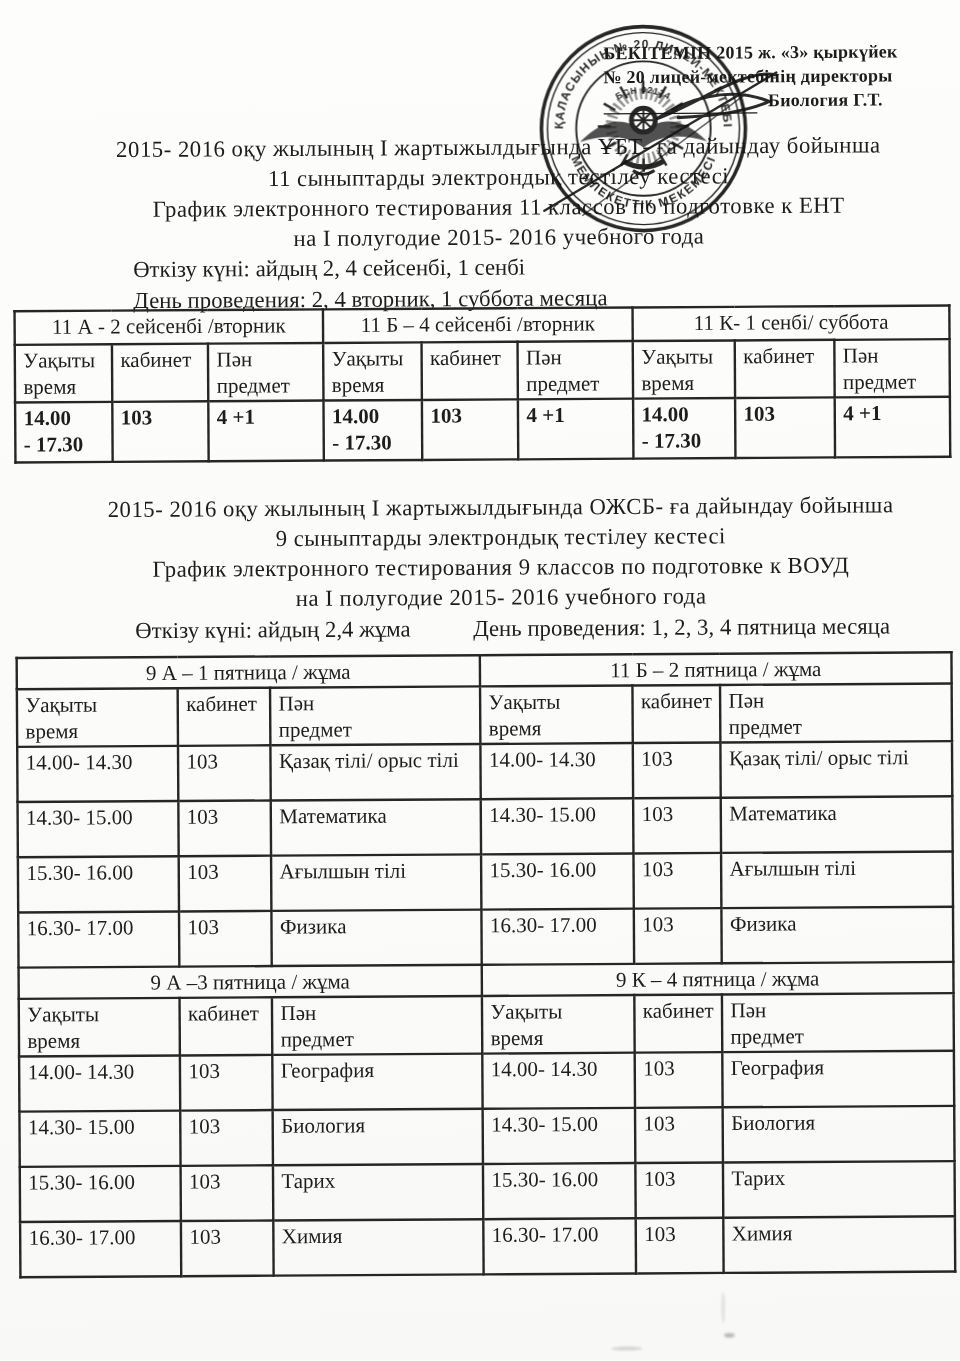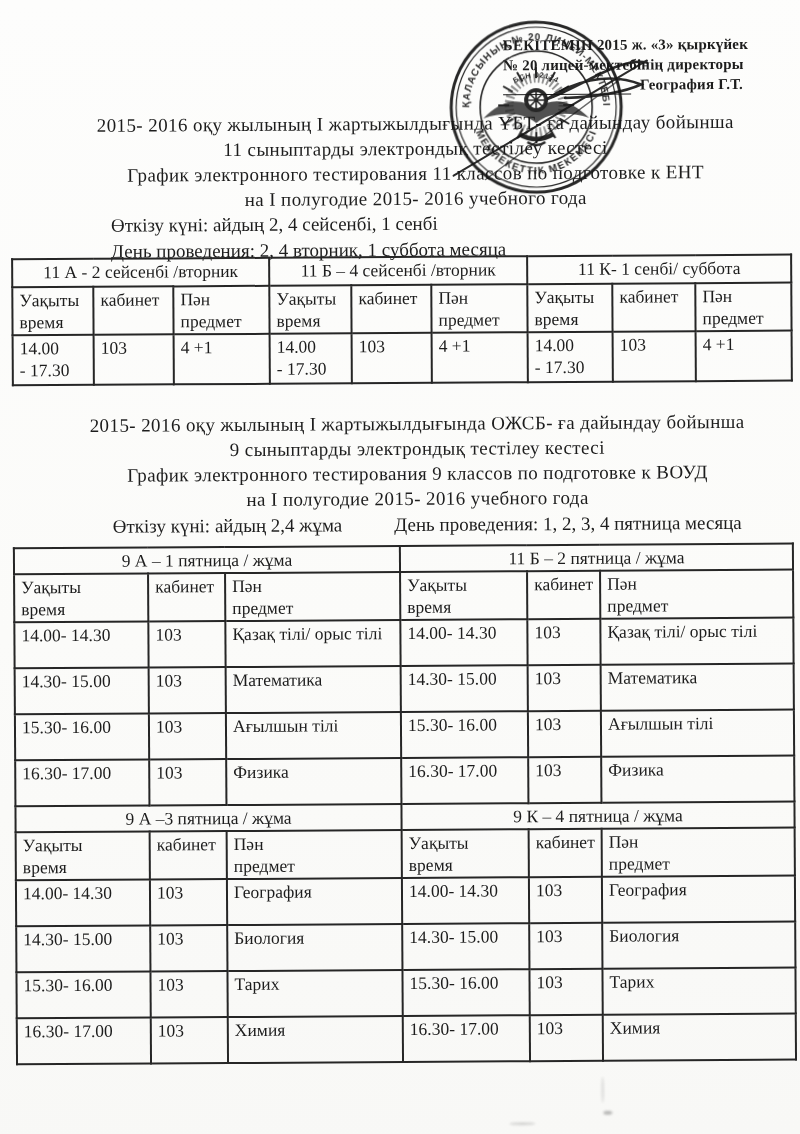--- a/index.html
+++ b/index.html
@@ -27,21 +27,21 @@
   
   table.sched{position:absolute;left:13px;width:779px;border-collapse:collapse;
               table-layout:fixed;}
   table.sched td{border:2px solid #262626;padding:1px 6px;vertical-align:top;
                  font-size:17.5px;line-height:22px;overflow:hidden;}
   td.ghead{text-align:center;font-size:18px;padding:2px 0;vertical-align:middle;}
   .pre{white-space:pre-line;}
   .tbl-1{top:256px;}
   .tbl-1 td.ghead{height:24px;}
   .tbl-1 td.chead{height:43px;}
-  .tbl-1 td.data{height:46px;}
+  .tbl-1 td.data{height:46px;font-weight:bold;}
   .tbl-2{top:545px;}
   .tbl-2 td.ghead{height:20px;font-size:17.5px;}
   .tbl-2 td.chead{height:44px;}
   .tbl-2 td.data{height:42px;}
 
   
   .stamp{position:absolute;left:450px;top:19px;width:178px;height:178px;z-index:5;
          opacity:0.93;filter:blur(0.3px) contrast(1.05);}
   .stamp svg{width:100%;height:100%;}
   .stamp text{font-family:"Liberation Sans","DejaVu Sans",sans-serif;font-weight:bold;}
@@ -58,21 +58,21 @@
 <body>
 
 <div class="page">
 <div class="doc">
 
   <div class="approval">
     <div>БЕКІТЕМІН 2015 ж. «3» қыркүйек</div>
     <div>№ 20 лицей-мектебінің директоры</div>
     <div class="sig-row">
       <span class="sig-underline"></span>
-      <span>География Г.Т.</span>
+      <span>Биология Г.Т.</span>
     </div>
   </div>
 
   <div class="title title-s1">
     <div>2015- 2016 оқу жылының І жартыжылдығында ҰБТ- ға дайындау бойынша</div>
     <div>11 сыныптарды электрондық тестілеу кестесі</div>
     <div>График электронного тестирования  11 классов по подготовке  к ЕНТ</div>
     <div>на І полугодие 2015- 2016 учебного года</div>
   </div>
 

